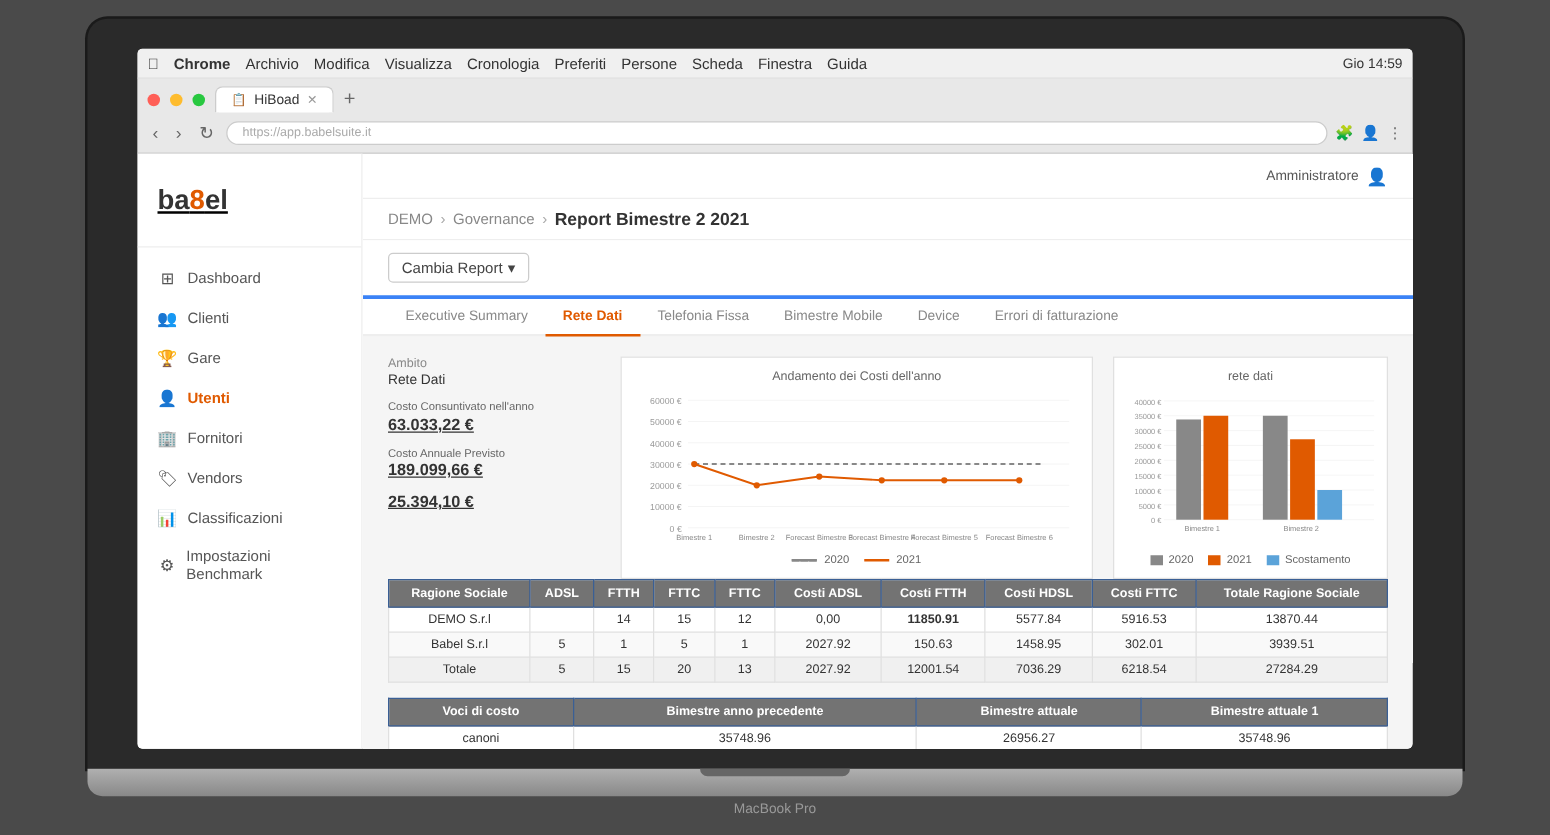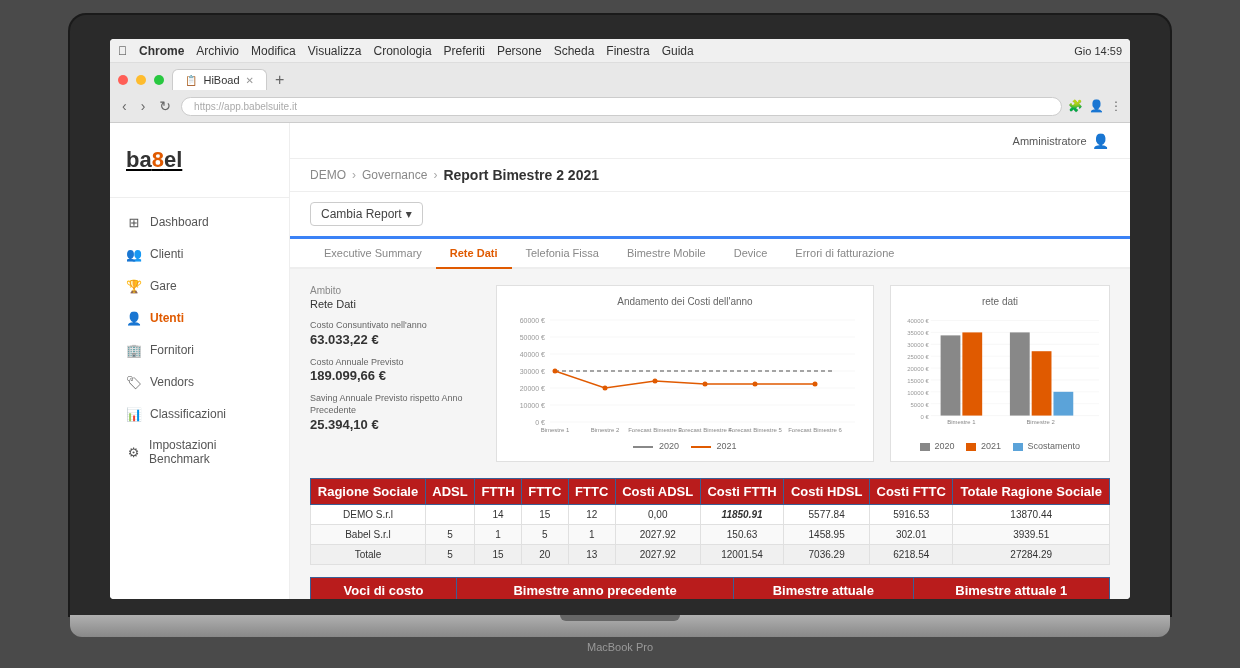--- a/index.html
+++ b/index.html
@@ -58,43 +58,43 @@
 
     
     .tabs-bar { background: #fff; padding: 0 20px; border-bottom: 2px solid #eee; display: flex; gap: 0; }
     .tab { padding: 8px 14px; font-size: 11px; color: #888; cursor: pointer; border-bottom: 2px solid transparent; margin-bottom: -2px; white-space: nowrap; }
     .tab.active { color: #e05a00; border-bottom: 2px solid #e05a00; font-weight: 600; }
 
     
     .content-area { padding: 16px 20px; }
 
     
-    .top-section { display: flex; gap: 16px; margin-bottom: 16px; }
+    .top-section { display: flex; gap: 16px; }
 
     .info-panel { width: 170px; flex-shrink: 0; }
     .ambito-label { font-size: 10px; color: #888; margin-bottom: 2px; }
     .ambito-value { font-size: 11px; color: #333; margin-bottom: 10px; font-weight: 500; }
     .metric { margin-bottom: 10px; }
     .metric-label { font-size: 9px; color: #666; line-height: 1.3; }
-    .metric-value { font-size: 13px; font-weight: 700; color: #333; }
+    .metric-value { font-size: 13px; font-weight: 700; color: #333; text-decoration: underline; }
 
     .line-chart-container { flex: 1; background: #fff; border: 1px solid #e0e0e0; padding: 10px; }
     .chart-title { font-size: 10px; color: #666; text-align: center; margin-bottom: 6px; }
     .line-chart { width: 100%; height: 120px; }
 
     .bar-chart-container { width: 220px; background: #fff; border: 1px solid #e0e0e0; padding: 10px; }
     .bar-chart { width: 100%; height: 120px; }
 
     
     .data-table { width: 100%; border-collapse: collapse; font-size: 10px; background: #fff; margin-bottom: 12px; border: 1px solid #ddd; }
-    .data-table th { background: #b91c1c; color: #fff; padding: 5px 6px; text-align: center; font-weight: 600; font-size: 13px; border: 1px solid #3a5f95; }
+    .data-table th { background: #737373; color: #fff; padding: 5px 6px; text-align: center; font-weight: 600; font-size: 10px; border: 1px solid #3a5f95; }
     .data-table td { padding: 4px 6px; text-align: center; border: 1px solid #e0e0e0; color: #333; }
     .data-table tr:nth-child(even) { background: #f9f9f9; }
     .data-table tr.total-row td { font-weight: 400; background: #f0f0f0; }
-    .highlight-red { color: #cc3300; font-weight: 600; font-style: italic; }
+    .highlight-red { color: #cc3300; font-weight: 600; }
 
     
     .chart-legend { display: flex; gap: 12px; justify-content: center; margin-top: 4px; font-size: 9px; color: #666; align-items: center; }
   </style>
 </head>
 <body>
 
 <div class="laptop-outer">
 
   <div class="laptop-screen-bezel">
@@ -243,21 +243,20 @@
                 <div class="ambito-value">Rete Dati</div>
                 <div class="metric">
                   <div class="metric-label">Costo Consuntivato nell'anno</div>
                   <div class="metric-value">63.033,22 €</div>
                 </div>
                 <div class="metric">
                   <div class="metric-label">Costo Annuale Previsto</div>
                   <div class="metric-value">189.099,66 €</div>
                 </div>
                 <div class="metric">
-                  <div class="metric-label">Saving Annuale Previsto rispetto Anno Precedente</div>
                   <div class="metric-value">25.394,10 €</div>
                 </div>
               </div>
 
               <div class="line-chart-container">
                 <div class="chart-title">Andamento dei Costi dell'anno</div>
                 <svg class="line-chart" viewBox="0 0 340 120">
 
                   <text x="30" y="10" font-size="7" fill="#999" text-anchor="end">60000 €</text>
                   <text x="30" y="27" font-size="7" fill="#999" text-anchor="end">50000 €</text>

